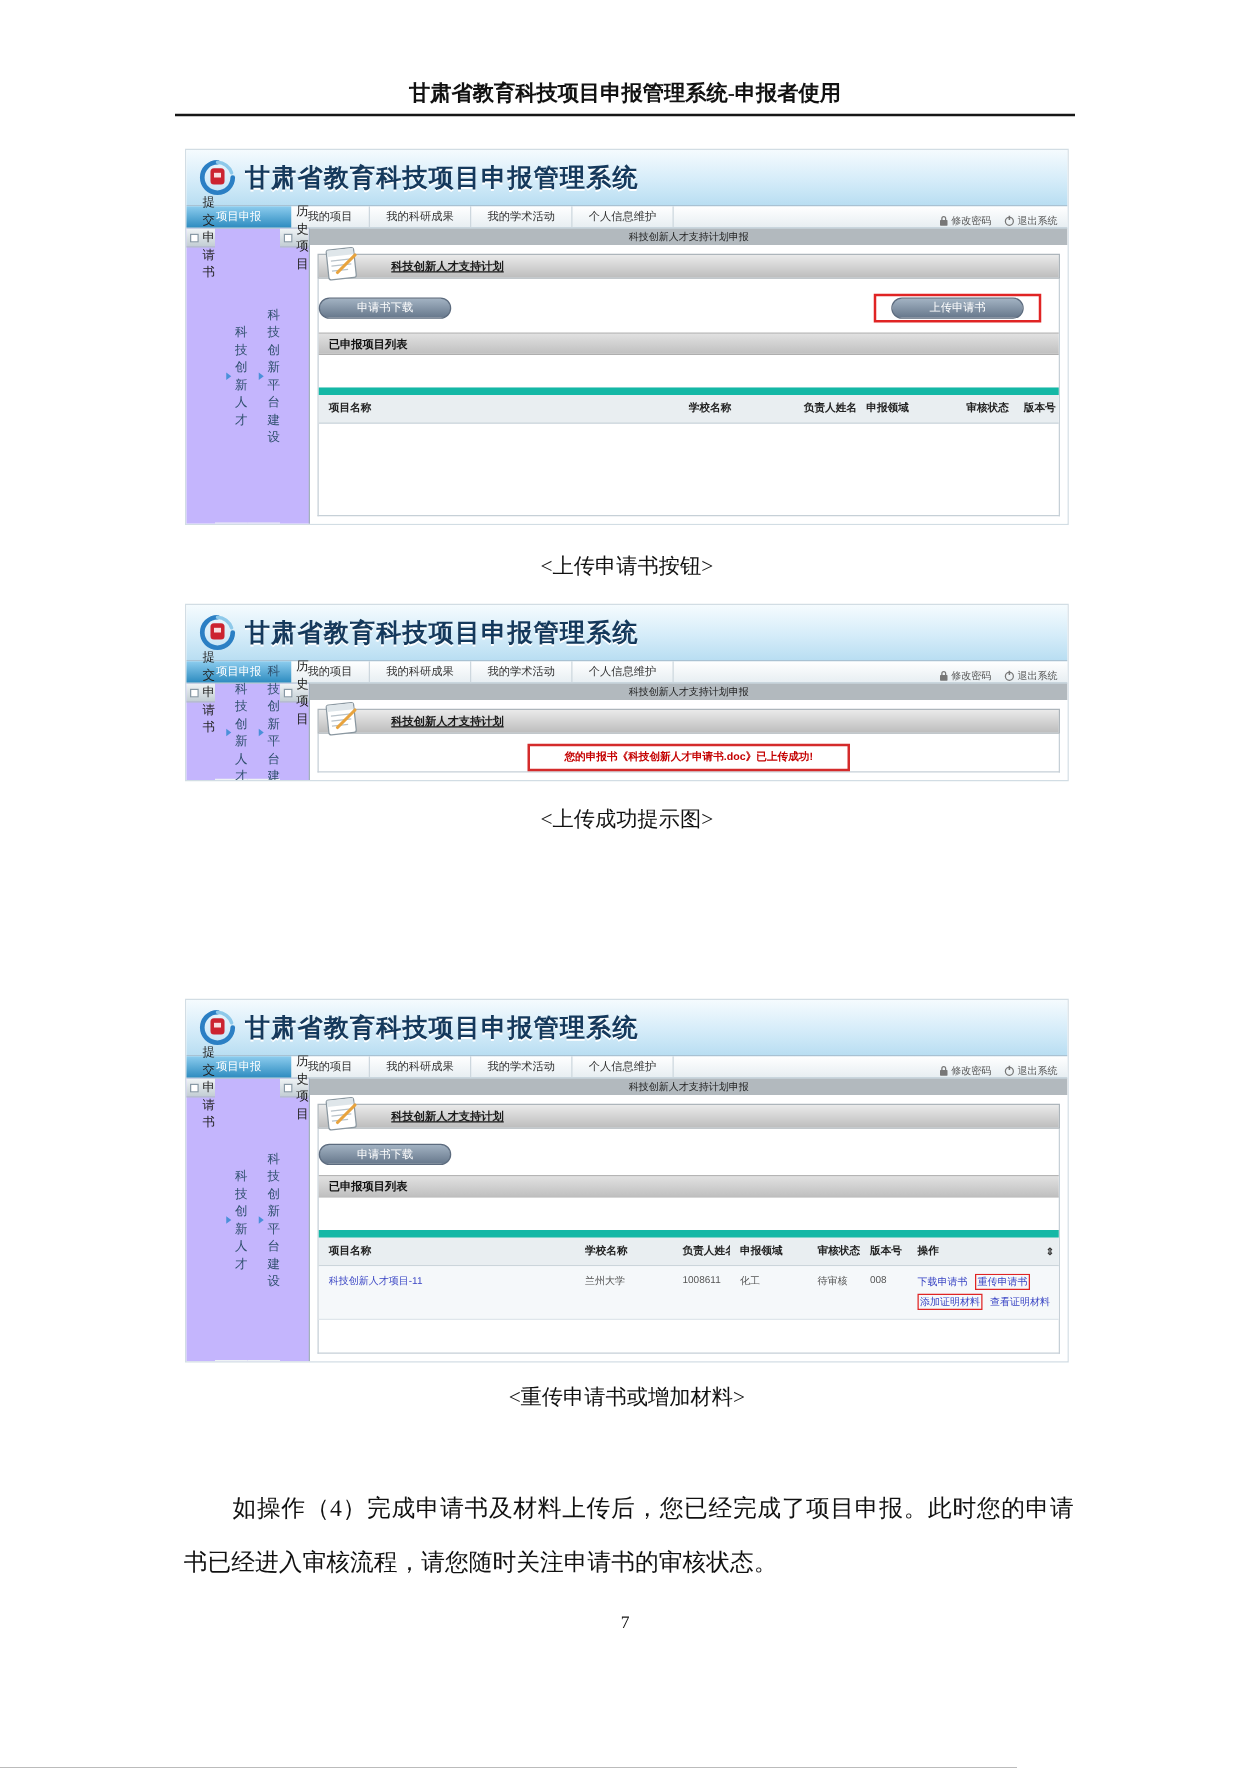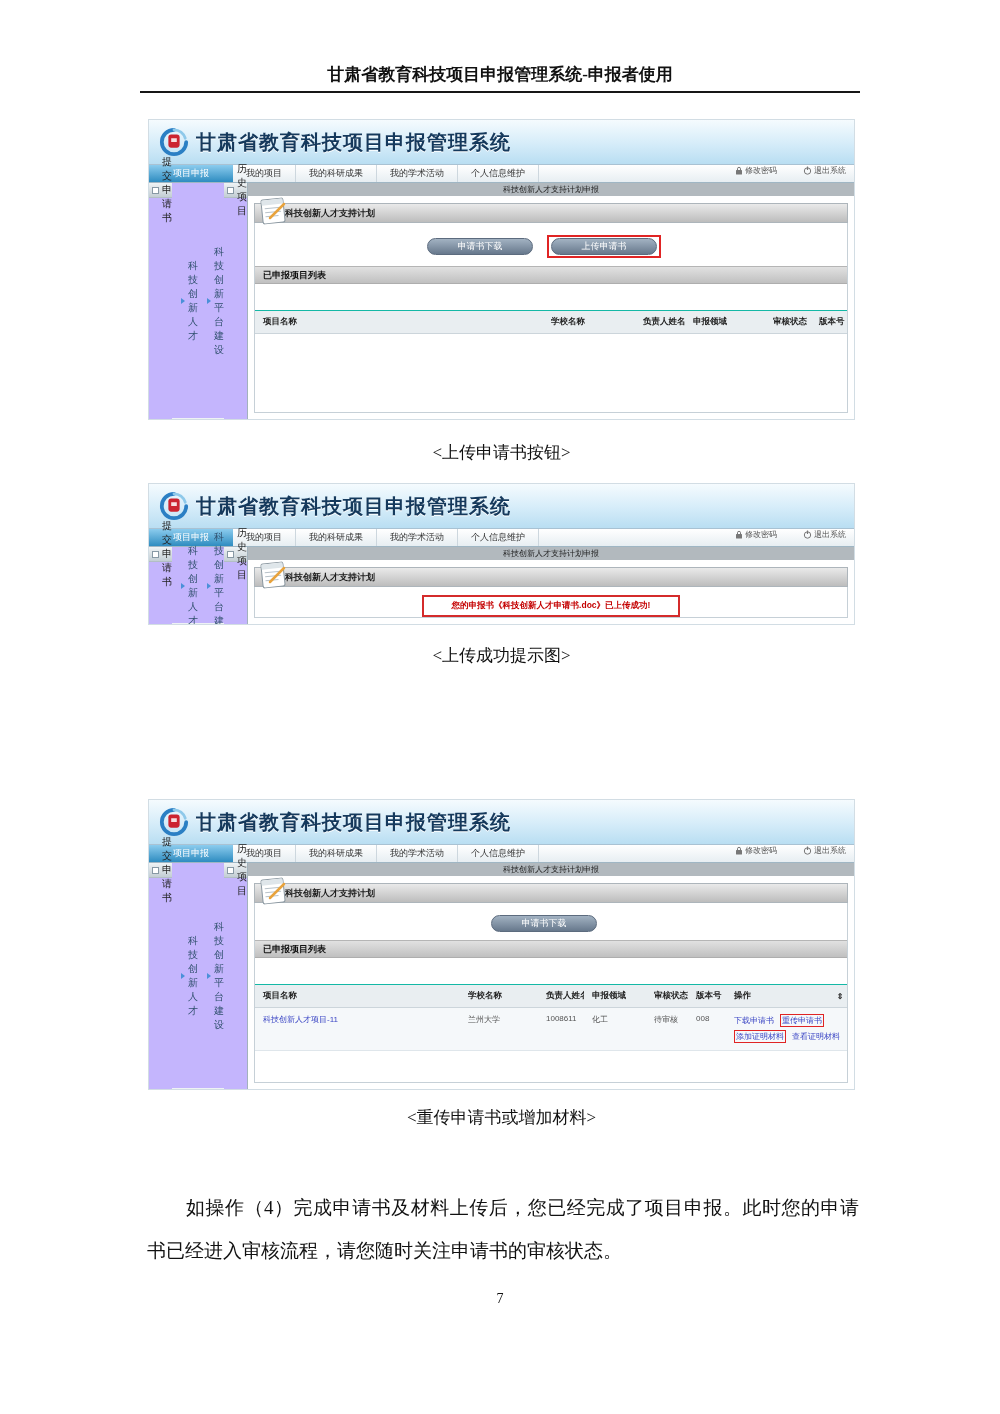--- a/index.html
+++ b/index.html
@@ -34,56 +34,56 @@
   .logo{width:30px;height:30px;flex:0 0 auto;}
   .banner-title{font-size:20px;font-weight:bold;color:#15395c;letter-spacing:1px;
     text-shadow:0 1px 0 #fff;}
 
   .nav{flex:0 0 17px;background:linear-gradient(#ffffff,#e7eef2);border-top:1px solid #a9c2d3;
     border-bottom:1px solid #9fb6c4;display:flex;align-items:stretch;font-size:9px;color:#333;}
   .tab-active{width:84px;background:linear-gradient(#8cccee,#2e8cc0);color:#fff;
     display:flex;align-items:center;justify-content:center;}
   .tab{padding:0 13px;display:flex;align-items:center;border-right:1px solid #cdd7de;}
   .nav-spacer{flex:1}
-  .nav-right{display:flex;align-items:flex-start;gap:26px;padding-right:8px;font-size:8px;color:#555;}
+  .nav-right{display:flex;align-items:flex-end;gap:10px;padding-right:8px;font-size:8px;color:#555;}
   .nav-right .nri{display:flex;align-items:center;gap:2px;}
 
   .body{flex:1;display:flex;min-height:0;}
   .sidebar{flex:0 0 84px;border-right:1px solid #a2b2bc;display:flex;
     font-size:10px;background:#c4b5fd;}
   .side-hd{height:14px;flex:0 0 14px;background:linear-gradient(#eff3f5,#c3ced4);
     border-bottom:1px solid #b2bec5;display:flex;align-items:center;gap:3px;padding-left:3px;color:#222;}
   .sq{width:5px;height:5px;background:#fff;border:1px solid #8899a5;flex:0 0 auto;}
   .side-item{display:flex;align-items:center;gap:3px;padding:4px 0 3px 9px;color:#30506e;
     border-bottom:1px solid #eef2f5;}
   .tri{width:0;height:0;border-left:4px solid #4a90d9;border-top:3px solid transparent;
     border-bottom:3px solid transparent;flex:0 0 auto;}
   .side-gap{height:4px}
 
   .main{flex:1;display:flex;flex-direction:column;min-width:0;background:#fff;}
   .crumb{flex:0 0 13px;line-height:13px;background:#b2b9be;color:#222;text-align:center;font-size:8px;}
   .ph-wrap{position:relative;margin:7px 6px 0 6px;flex:0 0 auto;}
   .ph-bar{height:18px;background:linear-gradient(#eaeaea,#bdbdbd);border:1px solid #adb5bb;
-    display:flex;align-items:center;padding-left:30px;font-size:9px;font-weight:bold;color:#1a1a1a;}
+    display:flex;align-items:center;padding-left:58px;font-size:9px;font-weight:bold;color:#1a1a1a;text-decoration:underline;}
   .ph-icon{position:absolute;left:2px;top:-7px;width:34px;height:30px;}
   .panel{margin:0 6px 6px 6px;border:1px solid #c6d0d7;border-top:none;background:#fff;
     flex:1;display:flex;flex-direction:column;min-height:0;}
 
-  .btnrow{display:flex;justify-content:center;align-items:center;gap:14px;padding:12px 14px 8px 0;}
+  .btnrow{display:flex;justify-content:space-between;align-items:center;gap:14px;padding:12px 14px 8px 0;}
   .pill{min-width:106px;height:17px;border-radius:9px;background:linear-gradient(#a2b2c2,#67788c);
     color:#fff;font-size:9px;display:flex;align-items:center;justify-content:center;
     border:1px solid #5c6b7e;box-sizing:border-box;padding:0 10px;cursor:pointer;}
-  .redwrap{border:2px solid #e02424;padding:1px 2px;display:inline-flex;}
+  .redwrap{border:2px solid #e02424;padding:1px 12px;display:inline-flex;}
 
   .listbar{flex:0 0 16px;line-height:16px;background:linear-gradient(#e1e1e1,#c0c0c0);
     border-top:1px solid #b5b5b5;border-bottom:1px solid #aeaeae;font-size:9px;font-weight:bold;
     color:#111;padding-left:8px;}
 
   .thead{display:flex;align-items:center;flex:0 0 22px;background:#e9eef1;margin-top:26px;
-    border-top:1px solid #14b8a6;border-bottom:1px solid #ccd5db;
+    border-top:6px solid #14b8a6;border-bottom:1px solid #ccd5db;
     font-size:8.5px;font-weight:bold;color:#222;}
   .c{box-sizing:border-box;padding-left:8px;overflow:hidden;white-space:nowrap;}
   
   .t1-c1{flex:0 0 288px}.t1-c2{flex:0 0 92px}.t1-c3{flex:0 0 50px}
   .t1-c4{flex:0 0 80px}.t1-c5{flex:0 0 46px}.t1-c6{flex:0 0 52px}
   
   .t3-c1{flex:0 0 205px}.t3-c2{flex:0 0 78px}.t3-c3{flex:0 0 46px}.t3-c4{flex:0 0 62px}
   .t3-c5{flex:0 0 42px}.t3-c6{flex:0 0 38px}.t3-c7{flex:1}.t3-sort{flex:0 0 14px;padding:0;
     font-size:8px;color:#333;text-align:center;cursor:pointer;}
 

